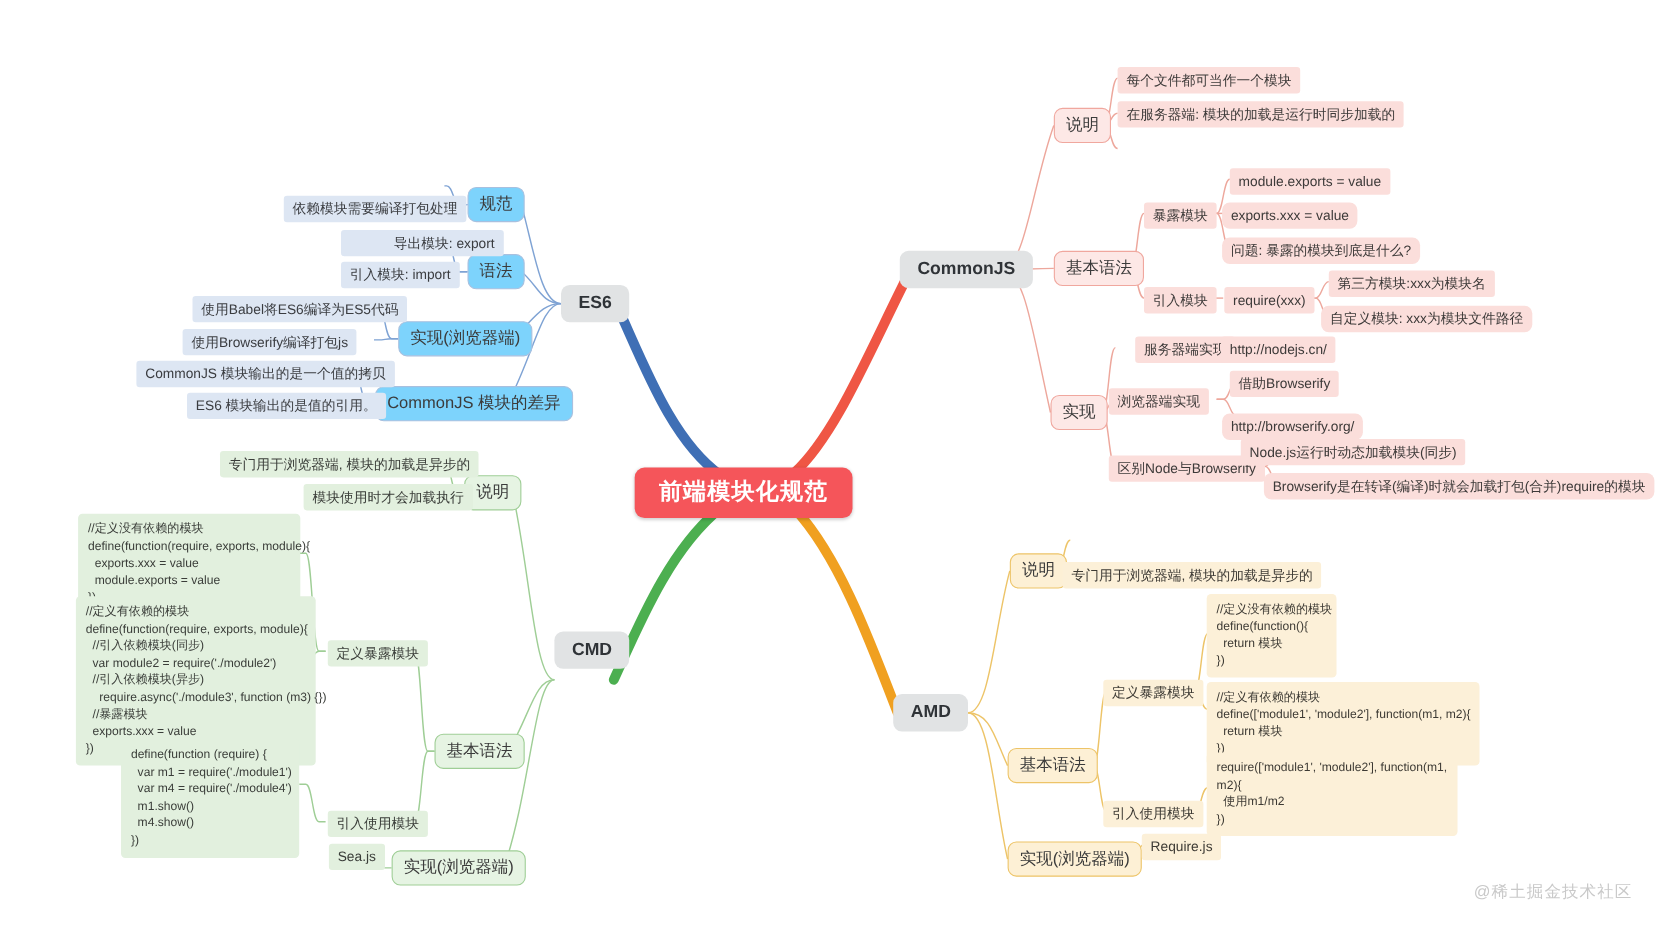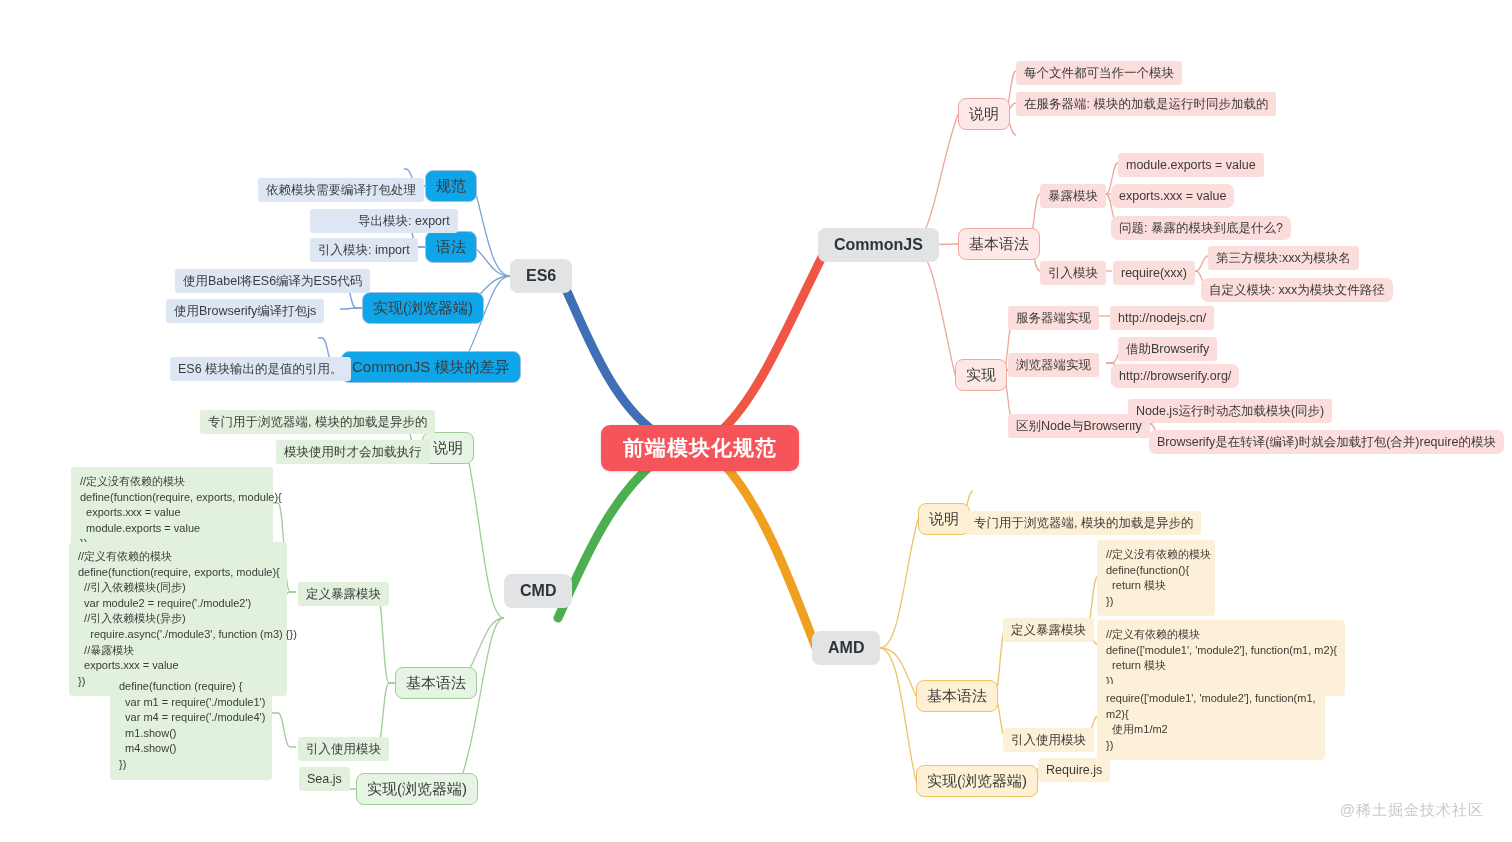--- a/index.html
+++ b/index.html
@@ -73,21 +73,21 @@
     font-size:11px;
     line-height:1.42;
     align-items:flex-start;
     padding:7px 9px;
     border-radius:4px;
     display:block;
   }
   
   .t-red  .lvl2, .lvl2.t-red  { background:#fde8e6; border-color:#f0a79e; color:#3b3b3b;}
   .t-red.leaf,  .leaf.t-red   { background:#fbdedb; color:#3d3a39;}
-  .t-blue .lvl2, .lvl2.t-blue { background:#0ea5e9; border-color:#a8c0df; color:#3b3b3b;}
+  .t-blue .lvl2, .lvl2.t-blue { background:#7dd3fc; border-color:#a8c0df; color:#3b3b3b;}
   .leaf.t-blue                { background:#dde6f3; color:#3a3c40;}
   .lvl2.t-green               { background:#e6f4e3; border-color:#9fce96; color:#3b3b3b;}
   .leaf.t-green               { background:#e2f0de; color:#3a3d39;}
   .lvl2.t-orange              { background:#fdf0d5; border-color:#edc468; color:#3b3b3b;}
   .leaf.t-orange              { background:#fcf0d8; color:#3d3a34;}
 
   .watermark{
     position:absolute;
     right:28px;
     bottom:22px;
@@ -182,61 +182,62 @@
     <path d="M988,696 L994,696 C1000,696 1000,738 1006,738" stroke="#edc468" stroke-width="1.3" fill="none"></path>
 
     <path d="M1080,628 L1086,628 C1092,628 1092,576 1098,576" stroke="#edc468" stroke-width="1.3" fill="none"></path>
     <path d="M1080,628 L1086,628 C1092,628 1092,645 1098,645" stroke="#edc468" stroke-width="1.3" fill="none"></path>
 
     <path d="M1080,738 L1086,738 C1092,738 1092,716 1098,716" stroke="#edc468" stroke-width="1.3" fill="none"></path>
 
     <path d="M1021,781 L1028,781 C1034,781 1034,768 1040,768" stroke="#edc468" stroke-width="1.3" fill="none"></path>
   </svg>
 
-  <div class="node root" style="left:601px;top:425px;">前端模块化规范</div>
+  <div class="node root" style="left:577px;top:425px;">前端模块化规范</div>
 
   <div class="node lvl1" style="left:510px;top:259px;">ES6</div>
 
   <div class="node lvl2 t-blue" style="left:425px;top:170px;">规范</div>
   <div class="node leaf t-blue" style="left:258px;top:178px;">依赖模块需要编译打包处理</div>
 
   <div class="node lvl2 t-blue" style="left:425px;top:231px;">语法</div>
   <div class="node leaf t-blue" style="left:310px;top:209px;padding-left:48px;">导出模块: export</div>
   <div class="node leaf t-blue" style="left:310px;top:238px;">引入模块: import</div>
 
   <div class="node lvl2 t-blue" style="left:362px;top:292px;">实现(浏览器端)</div>
   <div class="node leaf t-blue" style="left:175px;top:269px;">使用Babel将ES6编译为ES5代码</div>
   <div class="node leaf t-blue" style="left:166px;top:299px;">使用Browserify编译打包js</div>
 
   <div class="node lvl2 t-blue" style="left:341px;top:351px;">CommonJS 模块的差异</div>
+  <div class="node leaf t-blue" style="left:124px;top:328px;">CommonJS 模块输出的是一个值的拷贝</div>
   <div class="node leaf t-blue" style="left:170px;top:357px;">ES6 模块输出的是值的引用。</div>
 
   <div class="node lvl1" style="left:818px;top:228px;">CommonJS</div>
 
   <div class="node lvl2 t-red" style="left:958px;top:98px;">说明</div>
   <div class="node leaf t-red" style="left:1016px;top:61px;">每个文件都可当作一个模块</div>
   <div class="node leaf t-red" style="left:1016px;top:92px;">在服务器端: 模块的加载是运行时同步加载的</div>
 
   <div class="node lvl2 t-red" style="left:958px;top:228px;">基本语法</div>
   <div class="node leaf t-red" style="left:1040px;top:184px;">暴露模块</div>
   <div class="node leaf t-red" style="left:1118px;top:153px;">module.exports = value</div>
   <div class="node leaf t-red rounded" style="left:1111px;top:184px;">exports.xxx = value</div>
   <div class="node leaf t-red rounded" style="left:1111px;top:216px;">问题: 暴露的模块到底是什么?</div>
 
   <div class="node leaf t-red" style="left:1040px;top:261px;">引入模块</div>
   <div class="node leaf t-red" style="left:1113px;top:261px;">require(xxx)</div>
   <div class="node leaf t-red" style="left:1208px;top:246px;">第三方模块:xxx为模块名</div>
   <div class="node leaf t-red rounded" style="left:1201px;top:278px;">自定义模块: xxx为模块文件路径</div>
 
   <div class="node lvl2 t-red" style="left:955px;top:359px;">实现</div>
-  <div class="node leaf t-red" style="left:1008px;top:306px;">服务器端实现</div>
+  <div class="node leaf t-red" style="left:1032px;top:306px;">服务器端实现</div>
   <div class="node leaf t-red" style="left:1110px;top:306px;">http://nodejs.cn/</div>
   <div class="node leaf t-red" style="left:1008px;top:353px;">浏览器端实现</div>
   <div class="node leaf t-red" style="left:1118px;top:337px;">借助Browserify</div>
-  <div class="node leaf t-red rounded" style="left:1111px;top:364px;text-align:center;">http://browserify.org/</div>
+  <div class="node leaf t-red rounded" style="left:1111px;top:376px;text-align:center;">http://browserify.org/</div>
   <div class="node leaf t-red" style="left:1008px;top:414px;">区别Node与Browserify</div>
   <div class="node leaf t-red" style="left:1128px;top:399px;text-align:right;">Node.js运行时动态加载模块(同步)</div>
   <div class="node leaf t-red rounded" style="left:1149px;top:430px;">Browserify是在转译(编译)时就会加载打包(合并)require的模块</div>
 
   <div class="node lvl1" style="left:504px;top:574px;">CMD</div>
 
   <div class="node lvl2 t-green" style="left:422px;top:432px;">说明</div>
   <div class="node leaf t-green" style="left:200px;top:410px;">专门用于浏览器端, 模块的加载是异步的</div>
   <div class="node leaf t-green" style="left:276px;top:440px;">模块使用时才会加载执行</div>
 

